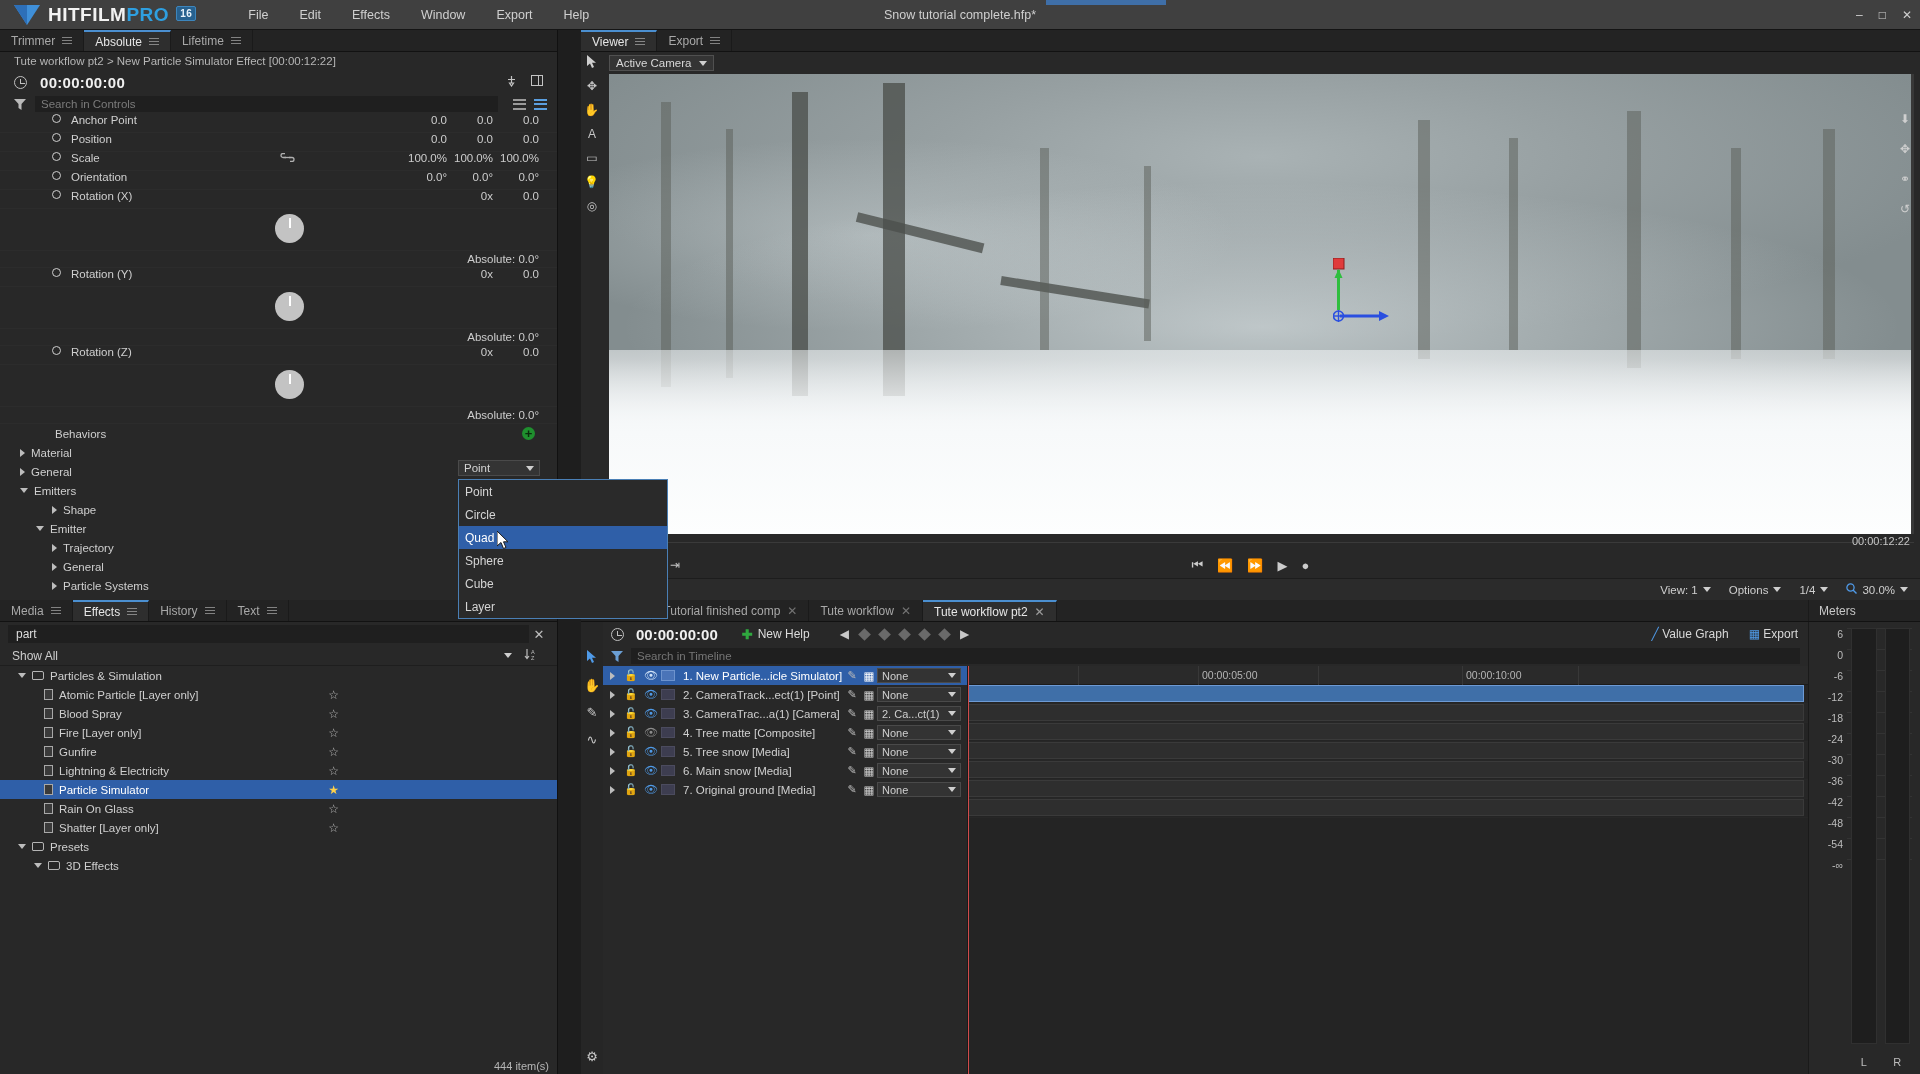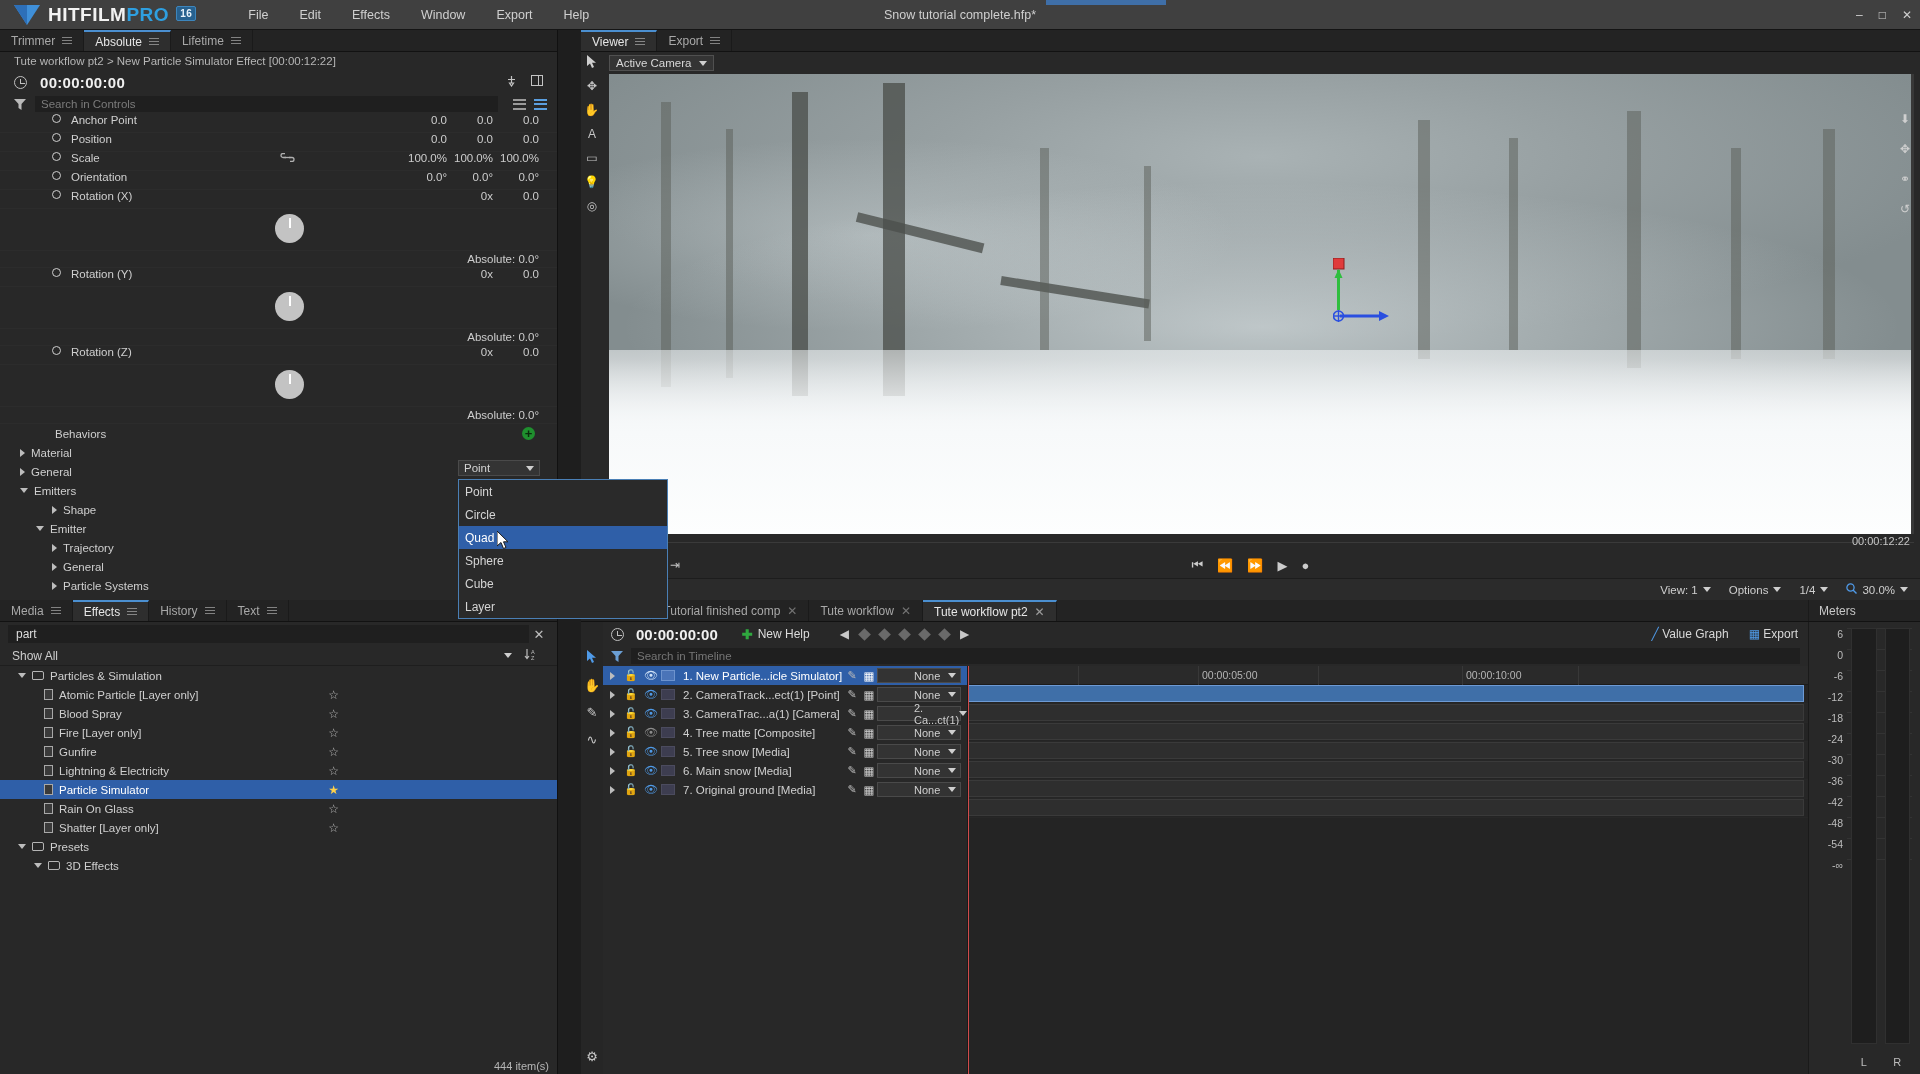--- a/index.html
+++ b/index.html
@@ -203,21 +203,21 @@
   .lrow.sel .eye { color: #cfe2f7; }
   .lrow .sw { width: 14px; height: 11px; background: #3d3d50; border: 1px solid #4b4b5e; }
   .lrow.sel .sw { background: #4a74b8; border-color: #6d93cd; }
   .lrow .lname { flex: 1; padding-left: 8px; white-space: nowrap; overflow: hidden; }
   .lrow .pen { width: 18px; text-align: center; color: #b9b9b9; font-size: 11px; }
   .lrow .grid2 { width: 16px; display: flex; justify-content: center; }
   .parent-dd {
     width: 84px; height: 15px; background: #333; border: 1px solid #4a4a4a; display: flex;
     align-items: center; padding: 0 4px; font-size: 11px; color: #cfcfcf; margin-right: 6px;
   }
-  .parent-dd .pv { flex: 1; margin-left: 32px; }
+  .parent-dd .pv { flex: 1; }
   .tl-tracks { flex: 1; position: relative; background: #242424; border-left: 1px solid #1a1a1a; }
   .ruler { height: 19px; position: relative; background: #2a2a2a; border-bottom: 1px solid #1b1b1b; }
   .ruler .tick { position: absolute; top: 0; width: 1px; height: 19px; background: #383838; }
   .ruler .lbl { position: absolute; top: 3px; font-size: 10.5px; color: #b5b5b5; }
   .trow { height: 19px; border-bottom: 1px solid #272727; position: relative; }
   .trow.alt { background: #262626; }
   .clipbar { position: absolute; left: 0; right: 4px; top: 0; bottom: 1px; background: #3f6fa8; }
   .clipbar.sel { background: #3f6fa8; border: 1px solid #6d9ad4; }
   .clipbar.plain { background: #2e2e2e; border: 1px solid #3a3a3a; }
   .playhead { position: absolute; top: 0; bottom: 0; width: 1px; background: #d14b4b; }

